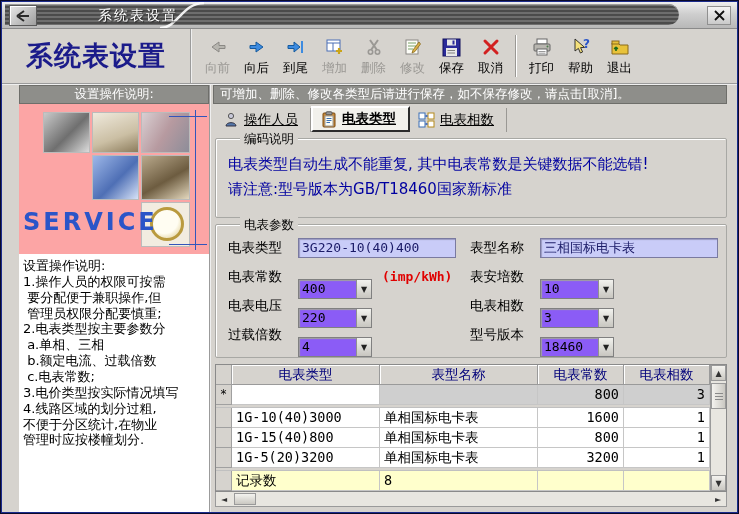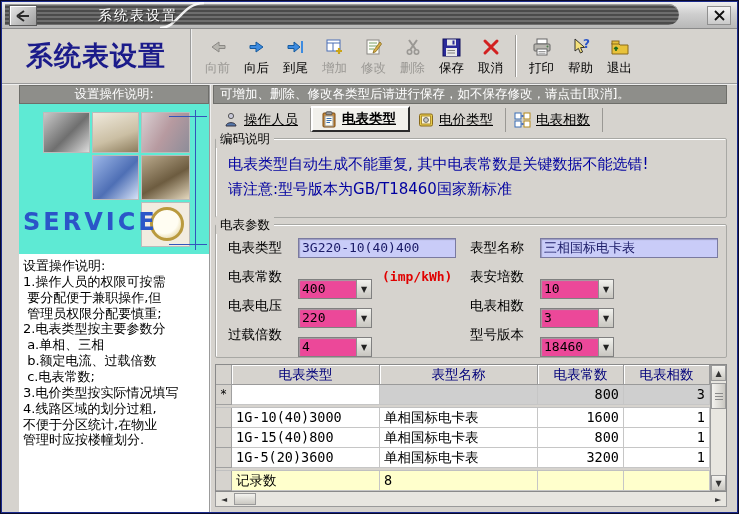--- a/index.html
+++ b/index.html
@@ -45,21 +45,21 @@
 
   
   .content { flex:1; display:flex; min-height:0;padding-left:17px; }
 
   
   .sidebar { flex:0 0 192px; display:flex; flex-direction:column; background:#ffffff;
              border-right:2px groove #efefef; min-height:0; }
   .panel-caption { flex:0 0 19px; background:#8e8e8a; color:#ffffff; font-size:12.5px;
                    display:flex; align-items:center; justify-content:center;
                    border:1px solid #6e6e6a; }
-  .collage { flex:0 0 150px; position:relative; background:#5eead4; overflow:hidden; }
+  .collage { flex:0 0 150px; position:relative; background:#fca5a5; overflow:hidden; }
   .ph { position:absolute; border:1px solid #bbb; }
   .ph1 { left:24px; top:8px;  width:47px; height:41px;
          background:linear-gradient(135deg,#c9c9c9,#6f6f6f 55%,#dcdcdc); }
   .ph2 { left:73px; top:8px;  width:47px; height:41px;
          background:linear-gradient(160deg,#efe9dc,#cbbfa4 60%,#8c7c5c); }
   .ph3 { left:122px; top:8px; width:49px; height:41px;
          background:linear-gradient(120deg,#d9cfd2,#b79aa0 50%,#8d8d99); }
   .ph4 { left:73px; top:51px; width:47px; height:45px;
          background:linear-gradient(135deg,#9db7e8,#4e6fb5 55%,#d6e2f7); }
   .ph5 { left:122px; top:51px; width:49px; height:45px;
@@ -81,34 +81,34 @@
   .notice { flex:0 0 19px; margin:0 10px 0 0; background:#8e8e8a; color:#ffffff;
             font-size:12.5px; display:flex; align-items:center; padding-left:6px;
             border:1px solid #6e6e6a; }
   .tabs { flex:0 0 28px; display:flex; align-items:flex-end; padding:2px 0 0 2px;text-decoration:underline; }
   .tab { height:24px; display:flex; align-items:center; gap:5px; padding:0 12px 0 8px;
          font-size:13.5px; color:#000; border-right:1px solid #9a9894; }
   .tab.active { background:#f2f1ec; border:2px outset #ffffff; border-right-color:#808080;
                 border-bottom-color:#808080; height:26px; font-weight:bold; }
   .groupbox { border:1px solid #a8a8a4; box-shadow:inset 1px 1px 0 #ffffff; border-radius:2px;
               margin:6px 10px 0 2px; position:relative; padding:10px 8px 4px 8px; }
-  .groupbox .legend { position:absolute; top:-8px; left:0; background:#d6d3ce;
+  .groupbox .legend { position:absolute; top:-8px; left:24px; background:#d6d3ce;
                       padding:0 4px; font-size:12.5px; color:#000; }
   .coding { flex:0 0 80px; }
   .coding .cline { color:#0000a0; font-size:15px; margin:6px 0 0 4px; }
   .params { flex:0 0 134px; display:grid; grid-template-columns:1fr 1fr;
             grid-auto-rows:29px; align-items:center; padding-top:8px; }
   .prow { display:flex; align-items:center; gap:8px; }
   .plabel { flex:0 0 62px; font-size:13.5px; margin-left:4px; white-space:nowrap; }
   .lav-input { width:158px; height:20px; background:#c9ccf8; border:1px solid #7a7aa0;
                box-shadow:inset 1px 1px 1px #9a9ac0; font-size:13px; color:#1a1a66;
                font-family:"DejaVu Sans Mono","Liberation Mono",monospace; padding:0 3px; }
   .lav-input.wide { width:178px; }
   .combo { display:flex; width:74px; height:20px; border:1px solid #808080;
-           box-shadow:inset 1px 1px 1px #a0a0a0; background:#ec4899;margin-top:25px; }
+           box-shadow:inset 1px 1px 1px #a0a0a0; background:#8b5cf6;margin-top:25px; }
   .combo .cval { flex:1; font-size:13px; padding:1px 0 0 3px; color:#000;
                  font-family:"DejaVu Sans Mono","Liberation Mono",monospace; }
   .combo .cbtn { flex:0 0 15px; background:linear-gradient(180deg,#f2f2ee,#c8c6c0);
                  border-left:1px solid #909090; display:flex; align-items:center;
                  justify-content:center; font-size:8px; color:#222; }
   .suffix { color:#e00000; font-size:13px; font-weight:bold; margin-left:2px;
             font-family:"DejaVu Sans Mono","Liberation Mono",monospace; }
 
   
   .gridwrap { flex:1; margin:6px 10px 0 2px; min-height:0; display:flex; flex-direction:column; }
@@ -213,37 +213,37 @@
               <path d="M2 5 H15 M8 5 V13" stroke="#4a6fb5"></path>
               <path d="M14 10 v6 M11 13 h6" stroke="#caa419" stroke-width="2.2"></path>
             </svg>
         </span>
         <span>增加</span>
       </div>
 
       <div class="tbtn disabled">
         <span class="ticon">
           <svg width="18" height="18" viewBox="0 0 18 18">
+              <path d="M5 2 L12 12 M13 2 L6 12" stroke="#9a9894" stroke-width="2"></path>
+              <circle cx="5.5" cy="14" r="2.2" fill="none" stroke="#9a9894" stroke-width="1.6"></circle>
+              <circle cx="12.5" cy="14" r="2.2" fill="none" stroke="#9a9894" stroke-width="1.6"></circle>
+            </svg>
+        </span>
+        <span>删除</span>
+      </div>
+
+      <div class="tbtn disabled">
+        <span class="ticon">
+          <svg width="18" height="18" viewBox="0 0 18 18">
               <rect x="2" y="2" width="12" height="14" fill="#fdfdf8" stroke="#8a8884"></rect>
               <path d="M4 5 H12 M4 8 H12 M4 11 H9" stroke="#7aa36a"></path>
               <path d="M15 4 L9 12 L8 15 L11 13.5 L16.5 6 Z" fill="#d9b14a" stroke="#8a6a1a" stroke-width="0.8"></path>
             </svg>
         </span>
         <span>修改</span>
-      </div>
-
-      <div class="tbtn disabled">
-        <span class="ticon">
-          <svg width="18" height="18" viewBox="0 0 18 18">
-              <path d="M5 2 L12 12 M13 2 L6 12" stroke="#9a9894" stroke-width="2"></path>
-              <circle cx="5.5" cy="14" r="2.2" fill="none" stroke="#9a9894" stroke-width="1.6"></circle>
-              <circle cx="12.5" cy="14" r="2.2" fill="none" stroke="#9a9894" stroke-width="1.6"></circle>
-            </svg>
-        </span>
-        <span>删除</span>
       </div>
 
       <div class="tbtn">
         <span class="ticon">
           <svg width="19" height="19" viewBox="0 0 19 19">
               <rect x="1" y="1" width="17" height="17" fill="#2a2a9a" stroke="#10105a"></rect>
               <rect x="5" y="1.5" width="9" height="6" fill="#e8e8e8"></rect>
               <rect x="10.5" y="2.5" width="2" height="4" fill="#2a2a9a"></rect>
               <rect x="4" y="10" width="11" height="8" fill="#e8e8e8"></rect>
               <path d="M5.5 12.5 H13 M5.5 15 H13" stroke="#808080"></path>
@@ -345,28 +345,20 @@
           <span>操作人员</span>
         </div>
         <div class="tab active">
           <svg width="16" height="17" viewBox="0 0 16 17">
               <rect x="2" y="2" width="12" height="14" rx="1" fill="#c88a3a" stroke="#7a4a10"></rect>
               <rect x="5" y="0.8" width="6" height="3" rx="1" fill="#9a9a9a" stroke="#555"></rect>
               <rect x="4" y="5" width="8" height="10" fill="#fdfdf2" stroke="#999"></rect>
               <path d="M5.5 7.5 H10.5 M5.5 9.5 H10.5 M5.5 11.5 H9" stroke="#3a6fb5"></path>
             </svg>
           <span>电表类型</span>
-        </div>
-        <div class="tab">
-          <svg width="16" height="16" viewBox="0 0 16 16">
-              <rect x="1.5" y="2" width="13" height="12" rx="1.5" fill="#e8cc4a" stroke="#8a6a1a"></rect>
-              <rect x="3.5" y="4" width="9" height="8" fill="#fdf6d8" stroke="#b09030"></rect>
-              <circle cx="8" cy="8" r="2.4" fill="#c8c8c8" stroke="#666"></circle>
-            </svg>
-          <span>电价类型</span>
         </div>
         <div class="tab">
           <svg width="17" height="16" viewBox="0 0 17 16">
               <rect x="1" y="1" width="6" height="6" fill="#fff" stroke="#3a6fb5"></rect>
               <rect x="10" y="1" width="6" height="6" fill="#fff" stroke="#b58a1a"></rect>
               <rect x="1" y="9" width="6" height="6" fill="#fff" stroke="#3a6fb5"></rect>
               <rect x="10" y="9" width="6" height="6" fill="#fff" stroke="#b58a1a"></rect>
               <path d="M7.5 4 H9.5 M7.5 12 H9.5" stroke="#2255bb" stroke-width="1.4"></path>
             </svg>
           <span>电表相数</span>
@@ -469,21 +461,21 @@
             </div>
             <div class="grow">
               <div class="gsel"></div>
               <div class="gc c1">1G-15(40)800</div>
               <div class="gc c2">单相国标电卡表</div>
               <div class="gc c3">800</div>
               <div class="gc c4">1</div>
             </div>
             <div class="grow">
               <div class="gsel"></div>
-              <div class="gc c1">1G-5(20)3600</div>
+              <div class="gc c1">1G-5(20)3200</div>
               <div class="gc c2">单相国标电卡表</div>
               <div class="gc c3">3200</div>
               <div class="gc c4">1</div>
             </div>
 
             <div class="gap"></div>
 
             <div class="grow gfoot">
               <div class="gsel"></div>
               <div class="gc c1">记录数</div>

